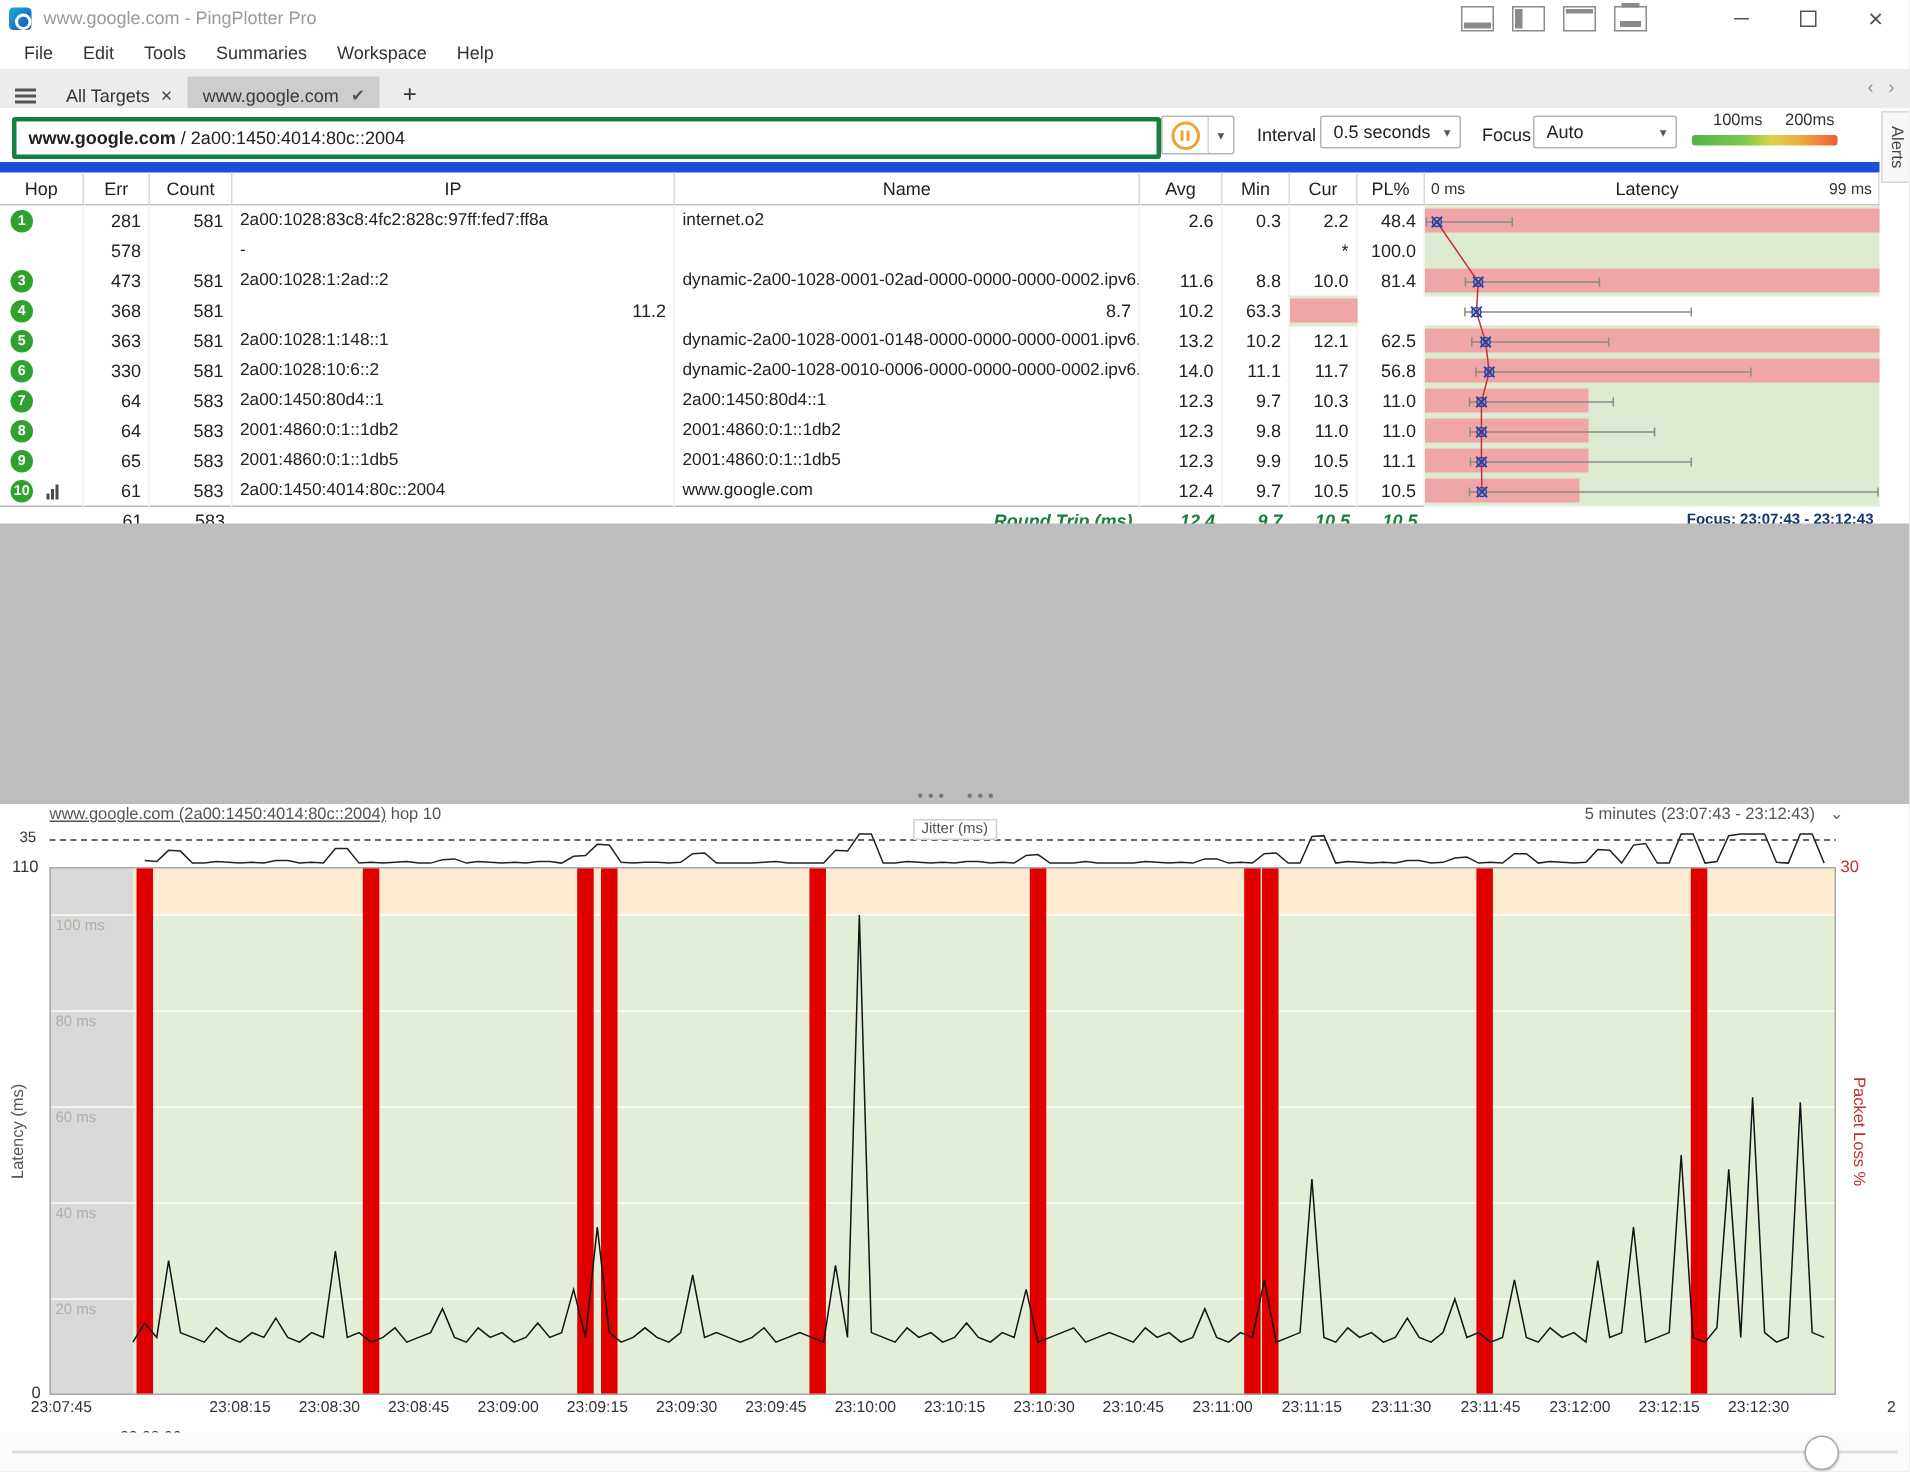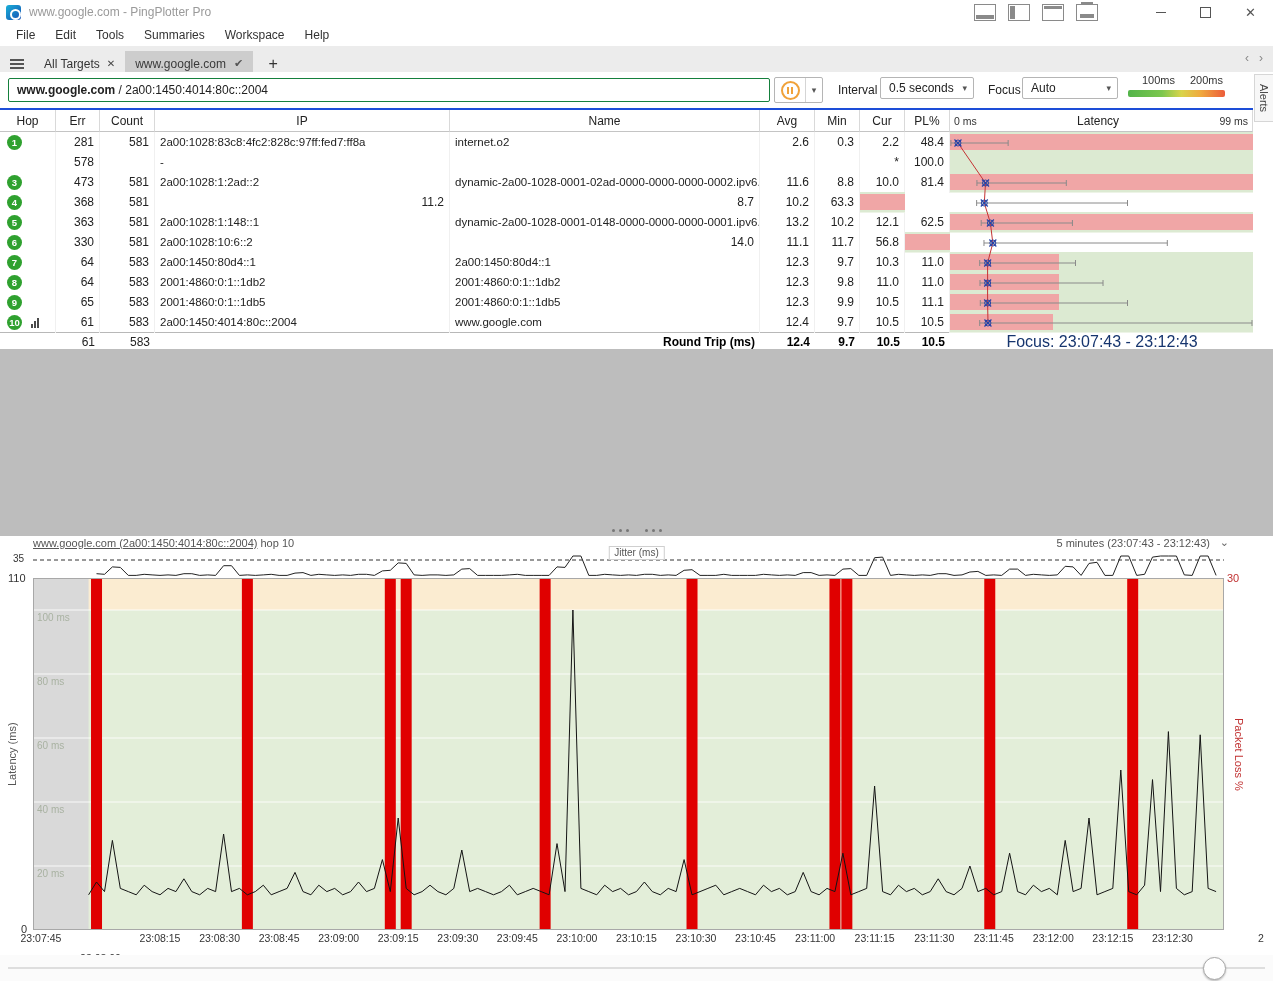--- a/index.html
+++ b/index.html
@@ -31,21 +31,21 @@
   .burger i{height:2px;background:#555;display:block;}
   .tab-plain{display:flex;align-items:center;gap:7px;padding:0 10px;height:26px;color:#333;}
   .tab-close{color:#444;font-size:10px;}
   .tab-active{display:flex;align-items:center;gap:8px;padding:0 10px;height:26px;background:#cdcdcd;color:#3a3a3a;}
   .tab-check{color:#555;font-size:11px;}
   .newtab{margin-left:10px;font-size:16px;color:#333;width:20px;text-align:center;}
   .tab-scroll{position:absolute;top:5px;font-size:12px;color:#888;}
 
   
   .controlsbar{position:absolute;left:0;top:72px;width:1273px;height:36px;background:#fff;}
-  .target-box{position:absolute;left:8px;top:6px;width:752px;height:22px;border:1px solid #15803d;border-radius:2px;
+  .target-box{position:absolute;left:8px;top:6px;width:752px;height:22px;border:3px solid #15803d;border-radius:2px;
               line-height:22px;padding-left:8px;white-space:nowrap;overflow:hidden;background:#fff;}
   .target-box b{font-weight:bold;color:#222;}
   .pause-group{position:absolute;left:774px;top:5px;height:24px;display:flex;border:1px solid #b5b5b5;border-radius:2px;background:#fff;}
   .pause-btn{width:30px;display:flex;align-items:center;justify-content:center;border-right:1px solid #d5d5d5;}
   .pause-circle{width:15px;height:15px;border:2px solid #f0a23a;border-radius:50%;display:flex;align-items:center;justify-content:center;gap:2px;}
   .pause-circle i{width:2px;height:7px;background:#f0a23a;display:block;}
   .pause-dd{width:16px;display:flex;align-items:center;justify-content:center;color:#555;font-size:9px;}
   .lbl{position:absolute;top:11px;font-size:12px;color:#222;}
   .select{position:absolute;top:5px;height:22px;border:1px solid #b5b5b5;border-radius:2px;background:#fff;
           display:flex;align-items:center;justify-content:space-between;padding:0 6px 0 8px;box-sizing:border-box;}
@@ -54,43 +54,43 @@
   .scale .s100{position:absolute;left:14px;top:0;font-size:11px;color:#333;}
   .scale .s200{position:absolute;left:62px;top:0;font-size:11px;color:#333;}
   .scale-bar{position:absolute;left:0;top:16px;width:97px;height:7px;border-radius:2px;
      background:linear-gradient(90deg,#53b44a 0%,#7cc74e 35%,#d9d44a 55%,#f0a93e 75%,#ec5c3a 100%);}
   .alerts-tab{position:absolute;right:0;top:74px;width:19px;height:48px;background:#f7f7f7;
       border:1px solid #d6d6d6;border-right:none;box-sizing:border-box;
       writing-mode:vertical-rl;display:flex;align-items:center;justify-content:center;
       font-size:11px;color:#444;}
 
   
-  .trace-table{position:absolute;left:0;top:108px;width:1253px;background:#fff;border-top:2px solid #1d4ed8;}
+  .trace-table{position:absolute;left:0;top:108px;width:1253px;background:#fff;border-top:7px solid #1d4ed8;}
   .t-header,.t-row,.t-summary{display:grid;grid-template-columns:56px 44px 55px 295px 310px 55px 45px 45px 45px 303px;}
   .t-header{height:22px;}
   .t-header .c{line-height:22px;text-align:center;border-right:1px solid #d9d9d9;border-bottom:1px solid #c4c4c4;color:#222;}
   .t-row{height:20px;}
   .c{font-size:12px;line-height:20px;padding:0 5px;overflow:hidden;white-space:nowrap;box-sizing:border-box;}
   .t-row .c{border-right:1px solid #f0f0f0;}
   .num{text-align:right;}
   .ipcell{font-size:11.5px;}
   .hop-cell{display:flex;align-items:center;padding:0 0 0 7px;}
   .hop-circle{width:15px;height:15px;border-radius:50%;background:#2fa12f;color:#fff;font-size:9.5px;font-weight:bold;
               display:flex;align-items:center;justify-content:center;flex:0 0 15px;}
   .graph-icon{margin-left:9px;display:flex;align-items:flex-end;gap:1px;height:11px;}
   .graph-icon i{width:2px;background:#4a4a4a;display:block;}
   .lat-cell{position:relative;height:20px;background:#dcead2;border-bottom:1px solid #edf4e7;padding:0;}
   .lat-bar{position:absolute;left:0;top:2px;height:16px;background:#f0a6a6;}
   .lat-hdr{display:flex;justify-content:space-between;align-items:center;padding:0 4px;}
   .lat-hdr .small{font-size:10.5px;color:#333;}
   #lat-overlay{position:absolute;left:950px;top:23px;width:303px;height:200px;pointer-events:none;}
   .t-summary{height:18px;border-top:1px solid #b8b8b8;border-bottom:1px solid #9c9c9c;}
   .t-summary .c{line-height:18px;}
-  .navy{color:#000000;font-weight:bold;}
-  .focus-cell{font-size:16px;color:#16356e;text-align:center;padding-right:4px;font-weight:normal;}
+  .navy{color:#15803d;font-weight:bold;font-style:italic;}
+  .focus-cell{font-size:10px;color:#16356e;text-align:right;padding-right:4px;font-weight:bold;}
 
   
   .gray-filler{position:absolute;left:0;top:349px;width:1273px;height:187px;background:#bdbdbd;}
   .splitter{position:absolute;left:0;right:0;bottom:2px;height:8px;display:flex;align-items:center;justify-content:center;gap:4px;}
   .splitter i{width:3px;height:3px;border-radius:50%;background:#777;display:block;}
   .splitter i.gap{width:8px;background:transparent;}
 
   
   .lower-pane{position:absolute;left:0;top:536px;width:1273px;height:419px;background:#fff;}
   .tl-header{position:absolute;left:0;top:0;width:100%;height:16px;font-size:11px;color:#555;}
@@ -305,20 +305,21 @@
             <div class="lat-bar" style="width: 100%; background: rgb(240, 166, 166);"></div>
           </div>
         </div>
         <div class="t-row">
           <div class="c hop-cell">
             <span class="hop-circle">6</span>
           </div>
           <div class="c num">330</div>
           <div class="c num">581</div>
           <div class="c ipcell">2a00:1028:10:6::2</div>
+          <div class="c ipcell">dynamic-2a00-1028-0010-0006-0000-0000-0000-0002.ipv6.</div>
           <div class="c num">14.0</div>
           <div class="c num">11.1</div>
           <div class="c num">11.7</div>
           <div class="c num">56.8</div>
           <div class="lat-cell" style="background: rgb(220, 234, 210);">
             <div class="lat-bar" style="width: 100%; background: rgb(240, 166, 166);"></div>
           </div>
         </div>
         <div class="t-row">
           <div class="c hop-cell">

